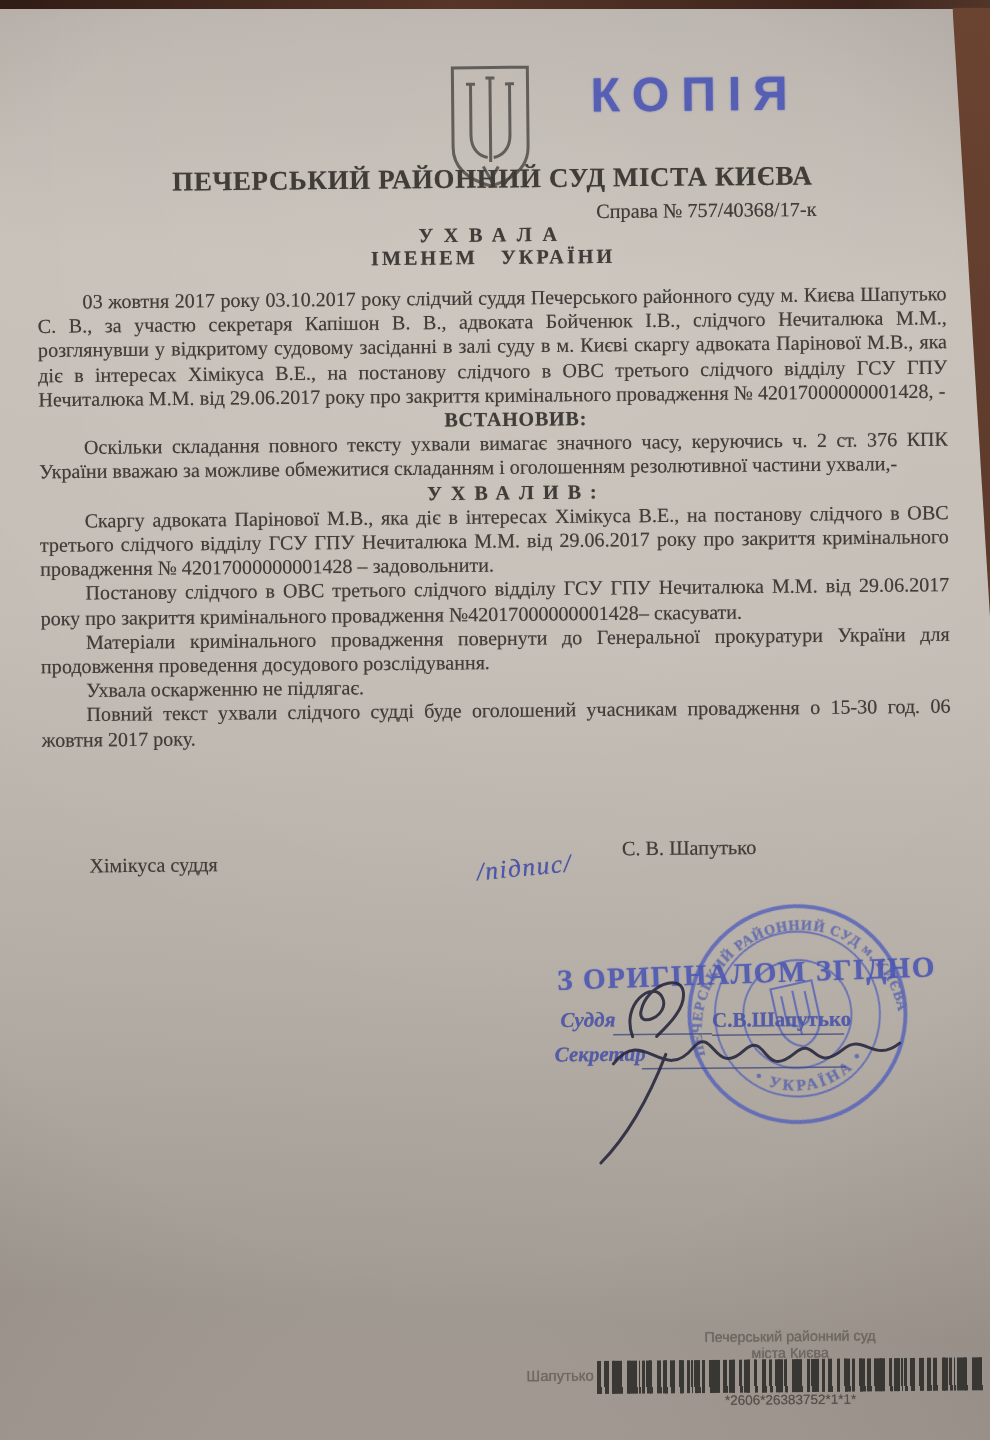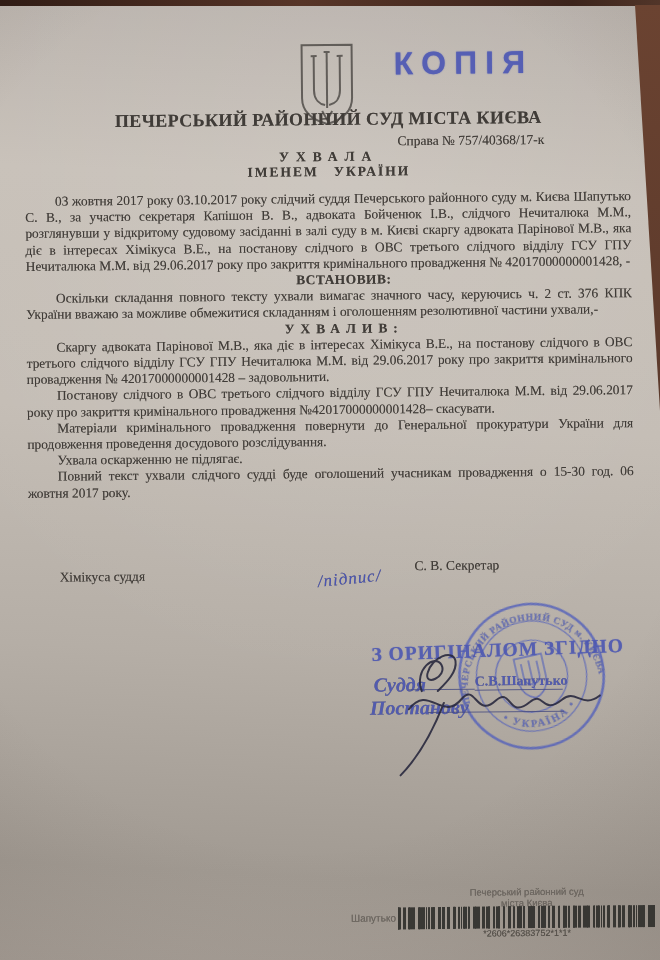--- a/index.html
+++ b/index.html
@@ -32,21 +32,21 @@
   .body-text p{margin:0;text-indent:30px;}
   .h-center{text-align:center;font-weight:bold;margin:3px 0 2px;letter-spacing:.5px;text-indent:0;}
   .h-ruled{text-align:center;font-weight:bold;margin:13px 0 15px;letter-spacing:6px;text-indent:0;}
   .judge-label{position:absolute;left:57px;top:567px;font-size:13.4px;}
   .sig-note{position:absolute;left:315px;top:569px;font-size:17px;font-style:italic;
     color:#4a55b4;transform:rotate(-5deg);letter-spacing:1px;}
   .judge-name{position:absolute;left:412px;top:559px;font-size:13.5px;}
   .stamp-text{position:absolute;left:368px;top:641px;font-weight:bold;font-size:19.5px;
     letter-spacing:1px;color:#4c57b2;opacity:.9;transform:rotate(-1.5deg);
     text-shadow:0 0 1px rgba(76,87,178,.7);}
-  .stamp-row-label{position:absolute;font-style:italic;font-weight:bold;font-size:20px;
+  .stamp-row-label{position:absolute;font-style:italic;font-weight:bold;font-size:14px;
     color:#4a55b0;opacity:.92;}
   .stamp-row-name{position:absolute;left:471px;top:675px;font-weight:bold;
     font-size:14px;color:#4a55b0;opacity:.92;}
   .rule-line{position:absolute;height:0;border-bottom:1.3px solid #43497e;opacity:.8;}
   .seal-svg{position:absolute;left:452px;top:602px;}
   .ink-svg{position:absolute;left:380px;top:630px;}
   .emblem-svg{position:absolute;left:300px;top:42px;}
   .bc-line{position:absolute;width:258px;text-align:center;
     font-family:"Liberation Sans",sans-serif;color:#6e6862;}
   .bc-owner{position:absolute;left:345px;top:913px;font-family:"Liberation Sans",sans-serif;
@@ -91,21 +91,21 @@
       <p class="h-ruled">УХВАЛИВ:</p>
       <p>Скаргу адвоката Парінової М.В., яка діє в інтересах Хімікуса В.Е., на постанову слідчого в ОВС третього слідчого відділу ГСУ ГПУ Нечиталюка М.М. від 29.06.2017 року про закриття кримінального провадження № 42017000000001428 – задовольнити.</p>
       <p>Постанову слідчого в ОВС третього слідчого відділу ГСУ ГПУ Нечиталюка М.М. від 29.06.2017 року про закриття кримінального провадження №42017000000001428– скасувати.</p>
       <p>Матеріали кримінального провадження повернути до Генеральної прокуратури України для продовження проведення досудового розслідування.</p>
       <p>Ухвала оскарженню не підлягає.</p>
       <p>Повний текст ухвали слідчого судді буде оголошений учасникам провадження о 15-30 год. 06 жовтня 2017 року.</p>
     </div>
 
     <div class="judge-label">Хімікуса суддя</div>
     <div class="sig-note">/підпис/</div>
-    <div class="judge-name">С. В. Секретар</div>
+    <div class="judge-name">С. В. Шапутько</div>
 
     <svg class="seal-svg" width="152" height="152" viewBox="0 0 152 152">
       <defs>
         <filter id="sealblur">
             <feGaussianBlur stdDeviation="0.45"></feGaussianBlur>
           </filter>
         <path id="sealTopArc" d="M10,86 A66,66 0 1 1 142,86" fill="none"></path>
         <path id="sealBottomArc" d="M26,96 A56,56 0 0 0 126,96" fill="none"></path>
       </defs>
       <g filter="url(#sealblur)" opacity="0.8" transform="rotate(-12 76 76)">
@@ -125,21 +125,21 @@
           <path d="M76,60 V90"></path>
         </g>
       </g>
     </svg>
 
     <div class="stamp-text">З ОРИГІНАЛОМ ЗГІДНО</div>
     <div class="stamp-row-label" style="left:370px;top:674px;">Суддя</div>
     <div class="rule-line" style="left:405px;top:690px;width:66px;"></div>
     <div class="stamp-row-name">С.В.Шапутько</div>
     <div class="rule-line" style="left:471px;top:691px;width:88px;"></div>
-    <div class="stamp-row-label" style="left:366px;top:697px;">Постанову</div>
+    <div class="stamp-row-label" style="left:366px;top:697px;">Секретар</div>
     <div class="rule-line" style="left:424px;top:713px;width:136px;"></div>
 
     <svg class="ink-svg" width="280" height="170" viewBox="0 0 280 170">
       <g fill="none" stroke="#26263c" stroke-width="2" opacity="0.88" stroke-linecap="round">
         <path d="M38,62 C30,40 52,24 58,36 C64,48 40,58 44,44 C48,28 70,20 72,32 C74,44 60,56 54,62"></path>
         <path d="M25,80 C45,54 58,94 78,70 C92,54 92,90 112,72 C128,58 124,92 146,74 C160,62 158,88 178,72 C192,60 198,82 216,68"></path>
         <path d="M60,74 C48,104 34,128 16,146"></path>
       </g>
     </svg>
 

